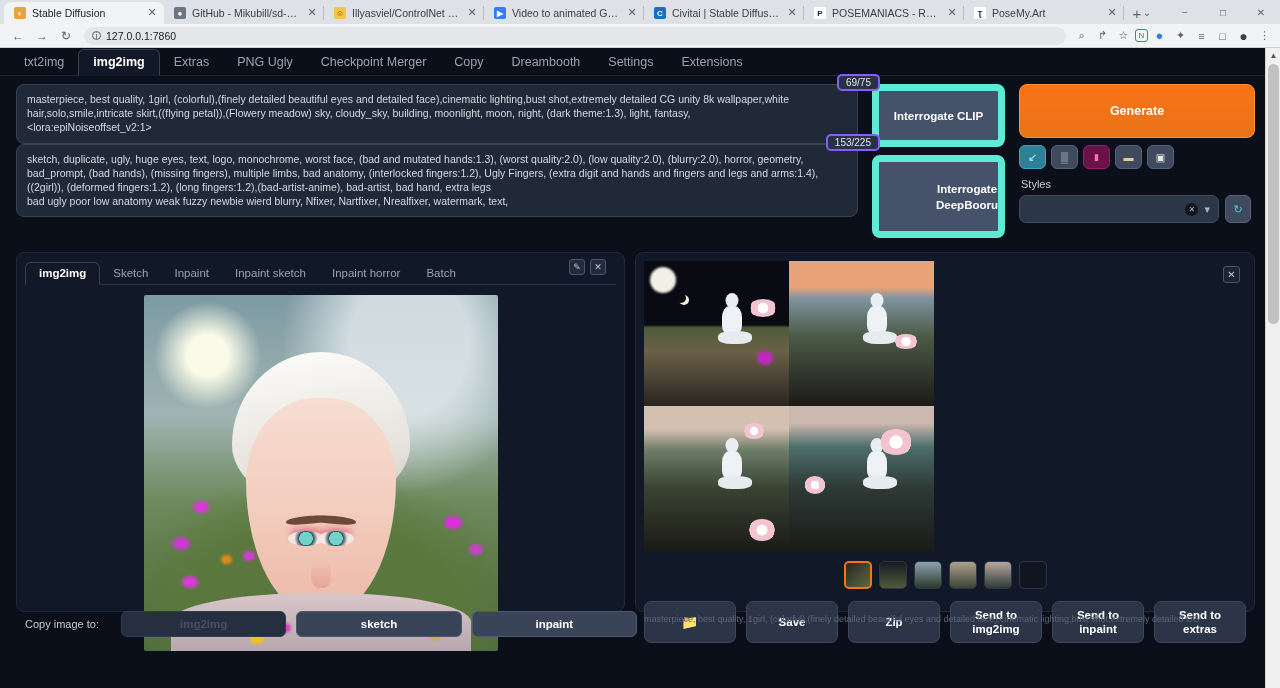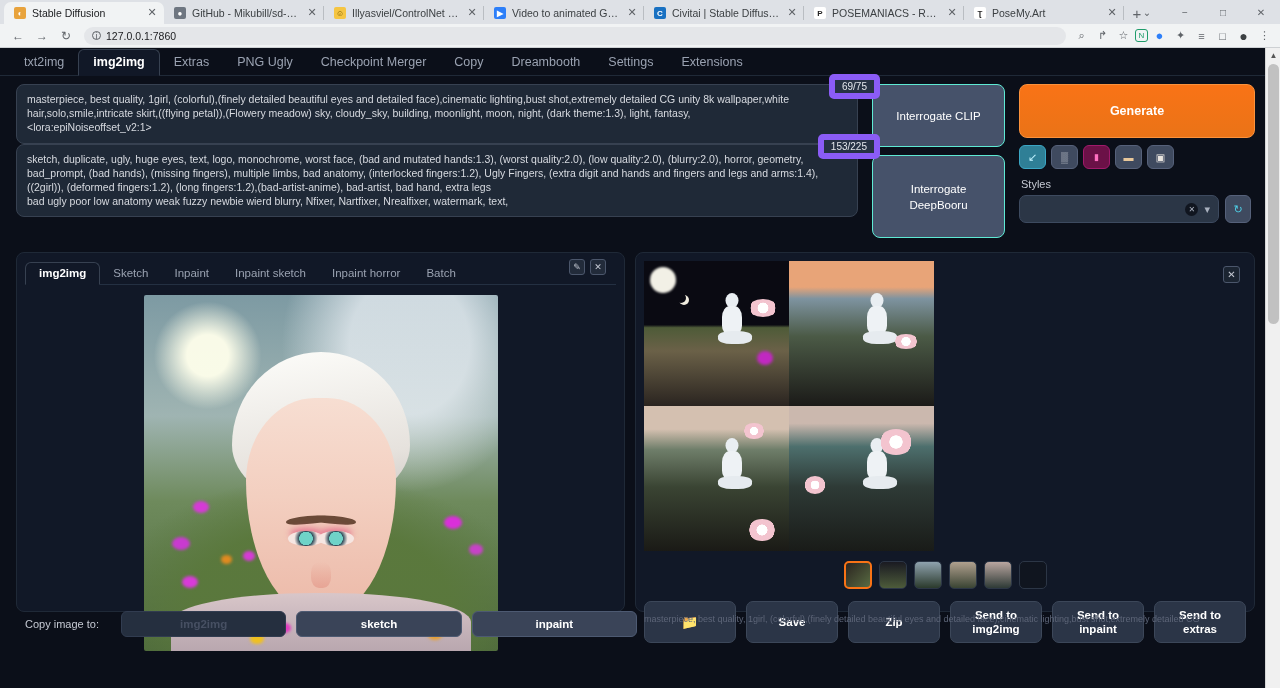--- a/index.html
+++ b/index.html
@@ -145,39 +145,39 @@
   .promptbox {
     background: #1f2937; border: 1px solid #374151;
     border-radius: 8px; width: 842px;
     padding: 7px 10px 8px 10px;
     font-size: 10.5px; line-height: 14.2px;
     color: #d7dae0; word-wrap: break-word;
   }
   .promptbox.neg { }
   .tokcount {
     position: absolute; right: -22px; top: -10px;
-    background: #273244; border: 6px solid #8b5cf6;
+    background: #273244; border: 2px solid #8b5cf6;
     border-radius: 5px; padding: 1px 7px;
     font-size: 10px; color: #e4e7ec;
   }
   .tokcount.neg { top: -10px; }
 
   .left-col { width: 842px; }
 
   .toprow { display: flex; gap: 14px; align-items: flex-start; }
 
   .interrogs { display: flex; flex-direction: column; gap: 8px; width: 140px; }
   .ibtn {
-    background: #46526a; border: 1px solid #5eead4;
-    border-radius: 8px; color: #fff; font-weight: normal;
+    background: #46526a; border: 7px solid #5eead4;
+    border-radius: 8px; color: #fff; font-weight: bold;
     font-size: 11.5px; text-align: center;
     display: flex; align-items: center; justify-content: center;
   }
   .ibtn.clip { height: 63px; }
-  .ibtn.booru { height: 83px; line-height: 16px; }
+  .ibtn.booru { height: 83px; line-height: 16px; justify-content: flex-end; }
 
   .genarea { width: 236px; }
   .genbtn {
     height: 54px; width: 236px;
     background: linear-gradient(180deg,#f97316,#ea7317);
     border: 1px solid #fb923c; border-radius: 8px;
     color: #fff; font-weight: bold; font-size: 12.5px;
     display: flex; align-items: center; justify-content: center;
   }
   .toolsrow { display: flex; gap: 5px; margin-top: 7px; }

